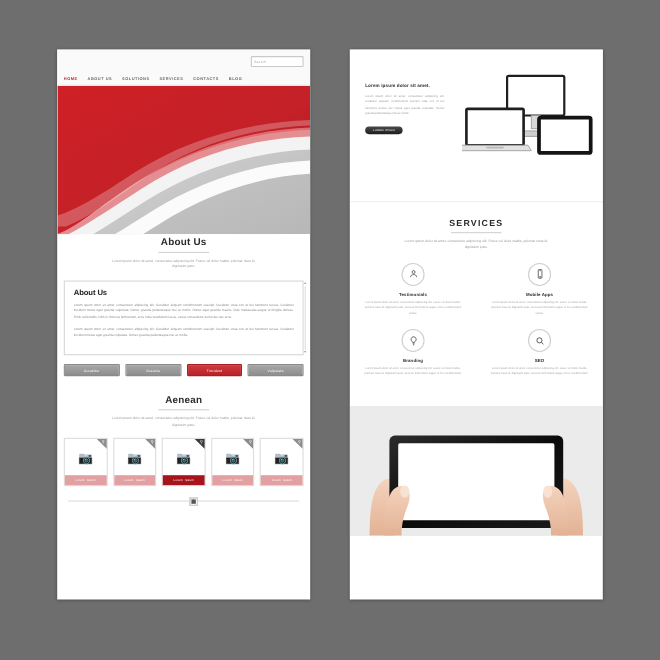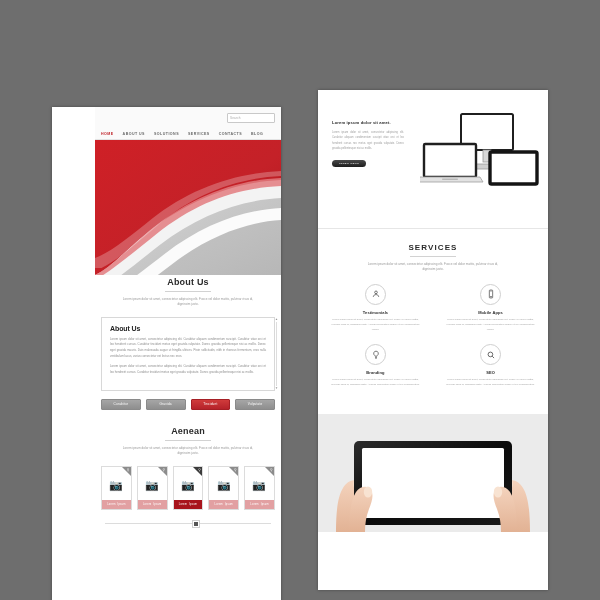--- a/index.html
+++ b/index.html
@@ -9,23 +9,22 @@
     font-family:"Liberation Sans", sans-serif;
     -webkit-font-smoothing:antialiased;
   }
   .stage{position:relative;width:600px;height:600px;}
 
   
   .sheet{
     position:absolute;background:#ffffff;
     box-shadow:0 0 3px rgba(0,0,0,.35);
     overflow:hidden;
-    margin-top:45px;
-  }
-  #page-left{left:52px;top:62px;width:186px;height:500px;padding-left:43px;}
+  }
+  #page-left{left:52px;top:45px;width:230px;height:500px;}
   #page-right{left:318px;top:45px;width:230px;height:500px;}
 
   
   .topbar{height:32px;background:#fafafa;border-bottom:1px solid #e3e3e3;position:relative;}
   .searchbox{
     position:absolute;right:6px;top:6px;width:46px;height:8px;
     background:#fff;border:1px solid #c9c9c9;border-radius:1px;
   }
   .searchbox .ph{
     position:absolute;left:2px;top:0px;font-size:3px;color:#a8a8a8;line-height:8px;

